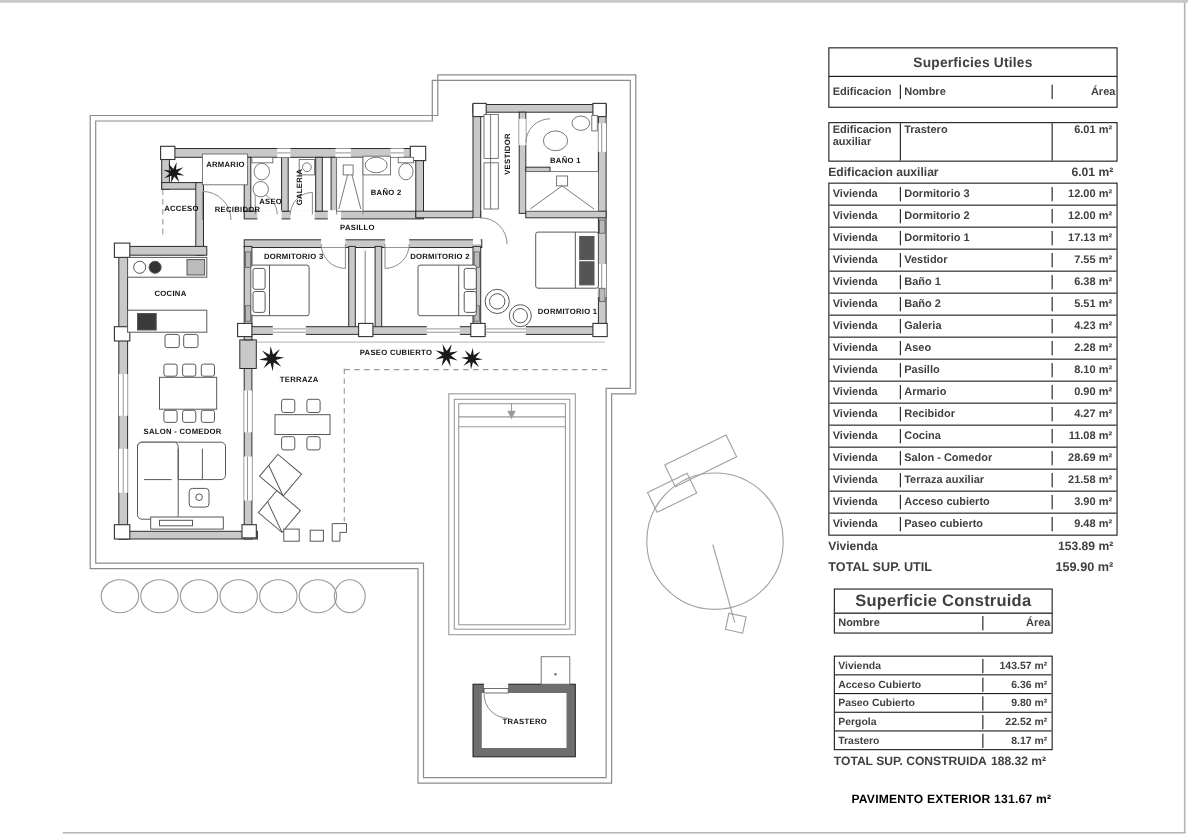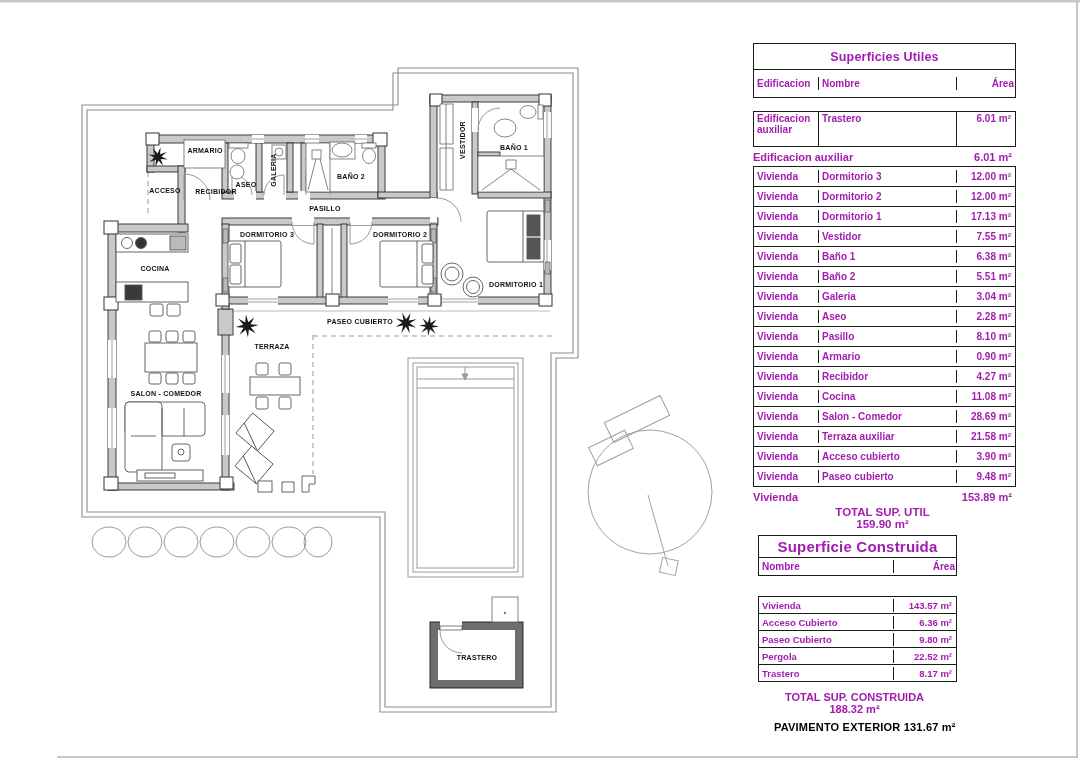--- a/index.html
+++ b/index.html
@@ -2,21 +2,21 @@
 <html><head>
 <meta charset="utf-8">
 <style>
   html,body{margin:0;padding:0;background:#fff;}
   body{width:1080px;height:763px;position:relative;overflow:hidden;
        font-family:"Liberation Sans", sans-serif;color:#000;}
   .plan-svg{position:absolute;left:0;top:0;}
   .plan-label{font:bold 7px "Liberation Sans",sans-serif;fill:#111;letter-spacing:.25px;
               text-anchor:middle;dominant-baseline:central;}
   
-  .tbl{position:absolute;font-weight:bold;color:#a21caf;}
+  .tbl{position:absolute;font-weight:bold;color:#404040;}
   .t1{left:753px;top:43px;width:263px;}
   .t2{left:758px;top:535px;width:199px;}
   .box{border:1px solid #1a1a1a;box-sizing:border-box;background:#fff;}
   .title-row{height:27px;display:flex;align-items:center;justify-content:center;
              font-size:12.5px;letter-spacing:.2px;}
   .t2 .title-row{height:23px;font-size:15px;}
   .hdr{margin-top:-1px;display:grid;height:29px;align-items:center;font-size:10px;}
   .t1 .hdr{grid-template-columns:64px 138px 61px;}
   .t2 .hdr{grid-template-columns:134px 65px;height:19px;}
   .c{padding:1px 3px;box-sizing:border-box;}
@@ -25,22 +25,22 @@
   .grid3{display:grid;grid-template-columns:64px 138px 61px;align-items:stretch;}
   .aux-box{margin-top:13px;min-height:36px;font-size:10px;}
   .rows-box{margin-top:0;font-size:10px;}
   .row3{display:grid;grid-template-columns:64px 138px 61px;height:19px;align-items:center;}
   .row2{display:grid;grid-template-columns:134px 65px;height:16px;align-items:center;font-size:9.5px;}
   .row3 + .row3, .row2 + .row2{border-top:1px solid #1a1a1a;}
   .val{text-align:right;padding-right:6px;}
   .sub{display:flex;justify-content:space-between;align-items:center;height:19px;
        font-size:11px;padding-right:4px;}
   .total{display:flex;justify-content:space-between;align-items:center;height:19px;
-         font-size:11.5px;padding-right:4px;flex-direction:column;}
-  .t2 .total{height:18px;margin-top:9px;font-size:11px;padding-right:6px;text-align:right;}
+         font-size:11.5px;padding-right:4px;}
+  .t2 .total{height:18px;margin-top:1px;font-size:11px;padding-right:6px;text-align:right;}
   .pav{position:absolute;left:758px;top:721px;font-size:11px;font-weight:bold;
        letter-spacing:.2px;padding-left:16px;}
   .gap20{margin-top:20px;}
 </style>
 </head>
 <body>
 
 <svg class="plan-svg" width="1080" height="763" viewBox="0 0 1080 763">
   <defs>
     <polygon id="plant-sym" points="10,0 3.2,1.3 7.1,7.1 1.3,3.2 0,10 -1.3,3.2 -7.1,7.1 -3.2,1.3 -10,0 -3.2,-1.3 -7.1,-7.1 -1.3,-3.2 0,-10 1.3,-3.2 7.1,-7.1 3.2,-1.3" fill="#1a1a1a"></polygon>
@@ -392,21 +392,21 @@
         <span class="c mid val">6.38 m²</span>
       </div>
       <div class="row3">
         <span class="c">Vivienda</span>
         <span class="c mid">Baño 2</span>
         <span class="c mid val">5.51 m²</span>
       </div>
       <div class="row3">
         <span class="c">Vivienda</span>
         <span class="c mid">Galeria</span>
-        <span class="c mid val">3.04 m²</span>
+        <span class="c mid val">4.23 m²</span>
       </div>
       <div class="row3">
         <span class="c">Vivienda</span>
         <span class="c mid">Aseo</span>
         <span class="c mid val">2.28 m²</span>
       </div>
       <div class="row3">
         <span class="c">Vivienda</span>
         <span class="c mid">Pasillo</span>
         <span class="c mid val">8.10 m²</span>

